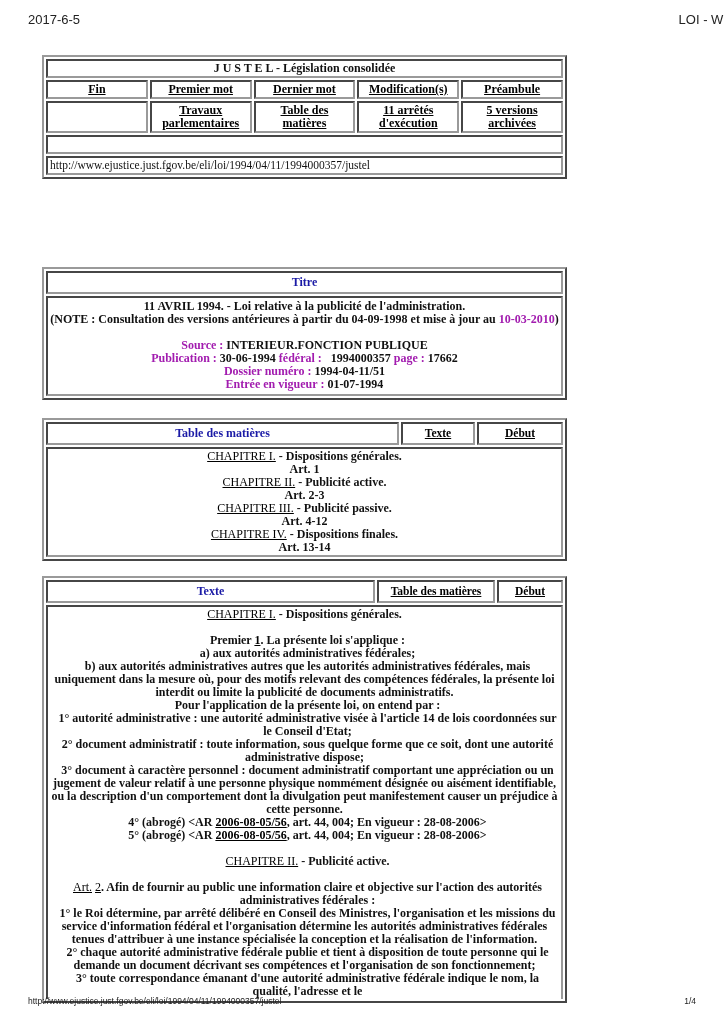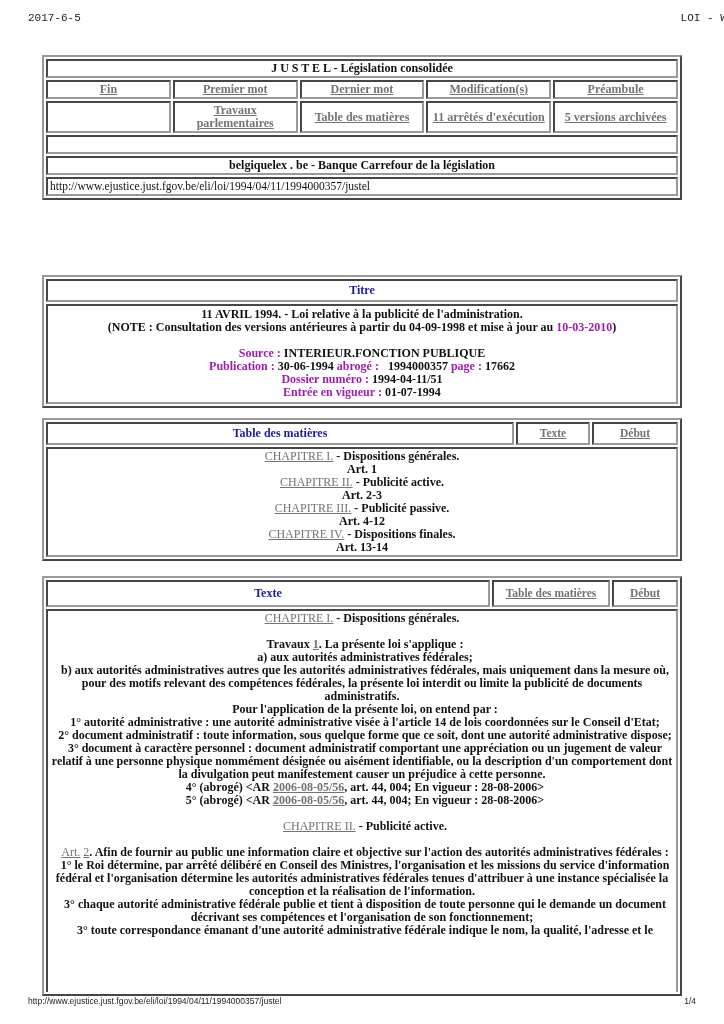--- a/index.html
+++ b/index.html
@@ -1,32 +1,32 @@
 <!DOCTYPE html>
 <html><head>
 <meta charset="utf-8">
 <style>
   html, body { margin: 0; padding: 0; background: #ffffff; }
   body { width: 724px; height: 1024px; position: relative; overflow: hidden;
          font-family: "Liberation Serif", serif; color: #111; }
   .print-hdr { position: absolute; top: 12px; left: 0; width: 724px; height: 14px;
-               font-family: Liberation Mono, monospace; font-size: 11px; color: #222; }
+               font-family: Liberation Sans, sans-serif; font-size: 13px; color: #222; }
   .print-hdr .date { position: absolute; left: 28px; }
   .print-hdr .title { position: absolute; left: 16px; width: 724px; text-align: right; }
   .print-ftr { position: absolute; top: 996px; left: 0; width: 724px;
                font-family: "Liberation Sans", sans-serif; font-size: 8.5px; color: #222; }
   .print-ftr .url { position: absolute; left: 28px; }
   .print-ftr .page { position: absolute; right: 28px; margin-left: 36px; }
 
-  table.box { position: absolute; left: 42px; width: 640px; border-collapse: separate;
+  table.box { position: absolute; left: 42px; width: 525px; border-collapse: separate;
               border-spacing: 2px; border: 2px outset #9a9a9a; background: #fff; }
   table.box td { border: 2px inset #9a9a9a; font-size: 12px; font-weight: bold;
                  padding: 1px 2px; line-height: 13px; }
   .c { text-align: center; }
-  a, .lnk { color: #737373; text-decoration: underline; cursor: pointer; }
+  a, .lnk { color: #000000; text-decoration: underline; cursor: pointer; }
   .red { color: #a21caf; }
   .redlnk { color: #cc1a1a; text-decoration: underline; cursor: pointer; }
   .sec-title { font-size: 19px; color: #1a1aa6; font-weight: bold; text-align: center; padding: 3px 0 !important; }
   .url-cell { font-weight: normal !important; font-size: 11.5px !important; }
   .content { font-size: 11.5px; line-height: 13.2px; font-weight: bold; vertical-align: top; }
   .content p { margin: 0; text-align: center; }
   .indent { padding-left: 6px; }
   .gap { height: 13px; }
 </style>
 </head>
@@ -60,40 +60,37 @@
     <td></td>
     <td class="c"><span class="lnk">Travaux parlementaires</span></td>
     <td class="c"><span class="lnk">Table des matières</span></td>
     <td class="c"><span class="lnk">11 arrêtés d'exécution</span></td>
     <td class="c"><span class="lnk">5 versions archivées</span></td>
   </tr>
   <tr>
         <td colspan="5" style="height:13px;"></td>
       </tr>
   <tr>
-        <td colspan="5" class="c">belgiquelex . be   -   Banque Carrefour de la législation</td>
-      </tr>
-  <tr>
         <td colspan="5" class="url-cell">http://www.ejustice.just.fgov.be/eli/loi/1994/04/11/1994000357/justel</td>
       </tr>
 </tbody>
   </table>
 
-<table class="box" style="top:275px;font-family:Liberation Serif, serif;">
+<table class="box" style="top:267px;font-family:Liberation Serif, serif;">
   <tbody>
       <tr>
         <td class="sec-title">Titre</td>
       </tr>
   <tr>
         <td class="content" style="padding:2px 2px 3px 2px;">
     <p>11 AVRIL 1994. - Loi relative à la publicité de l'administration.</p>
     <p><span>(NOTE : Consultation des versions antérieures à partir du 04-09-1998 et mise à jour au </span><span class="red">10-03-2010</span><span>)</span></p>
     <div class="gap"></div>
     <p><span class="red">Source : </span><span>INTERIEUR.FONCTION PUBLIQUE</span></p>
-    <p><span class="red">Publication : </span><span>30-06-1994 </span><span class="red">abrogé : </span><span style="white-space:pre">  1994000357 </span><span class="red">page : </span><span>17662</span></p>
+    <p><span class="red">Publication : </span><span>30-06-1994 </span><span class="red">fédéral : </span><span style="white-space:pre">  1994000357 </span><span class="red">page : </span><span>17662</span></p>
     <p><span class="red">Dossier numéro : </span><span>1994-04-11/51</span></p>
     <p><span class="red">Entrée en vigueur : </span><span>01-07-1994</span></p>
   </td>
       </tr>
 </tbody>
   </table>
 
 <table class="box" style="top:418px;">
   <colgroup>
       <col>
@@ -130,35 +127,35 @@
   <tbody>
       <tr>
     <td class="sec-title">Texte</td>
     <td class="c"><span class="lnk" style="font-size:11.5px">Table des matières</span></td>
     <td class="c"><span class="lnk" style="font-size:11.5px">Début</span></td>
   </tr>
   <tr>
         <td colspan="3" class="content" style="border-bottom:none;">
     <p><span class="lnk" style="font-weight:normal">CHAPITRE I.</span><span> - Dispositions générales.</span></p>
     <div class="gap"></div>
-    <p class="indent"><span>Travaux </span><span class="lnk">1</span><span>. La présente loi s'applique :</span></p>
+    <p class="indent"><span>Premier </span><span class="lnk">1</span><span>. La présente loi s'applique :</span></p>
     <p class="indent">a) aux autorités administratives fédérales;</p>
     <p style="text-indent:6px">b) aux autorités administratives autres que les autorités administratives fédérales, mais uniquement dans la mesure où, pour des motifs relevant des compétences fédérales, la présente loi interdit ou limite la publicité de documents administratifs.</p>
     <p class="indent">Pour l'application de la présente loi, on entend par :</p>
     <p class="indent">1° autorité administrative : une autorité administrative visée à l'article 14 de lois coordonnées sur le Conseil d'Etat;</p>
     <p style="text-indent:6px">2° document administratif : toute information, sous quelque forme que ce soit, dont une autorité administrative dispose;</p>
     <p style="text-indent:6px">3° document à caractère personnel : document administratif comportant une appréciation ou un jugement de valeur relatif à une personne physique nommément désignée ou aisément identifiable, ou la description d'un comportement dont la divulgation peut manifestement causer un préjudice à cette personne.</p>
     <p class="indent"><span>4° (abrogé) &lt;AR </span><span class="lnk">2006-08-05/56</span><span>, art. 44, 004; En vigueur : 28-08-2006&gt;</span></p>
     <p class="indent"><span>5° (abrogé) &lt;AR </span><span class="lnk">2006-08-05/56</span><span>, art. 44, 004; En vigueur : 28-08-2006&gt;</span></p>
     <div class="gap"></div>
     <p class="indent"><span class="lnk" style="font-weight:normal">CHAPITRE II.</span><span> - Publicité active.</span></p>
     <div class="gap"></div>
     <p class="indent"><span class="lnk" style="font-weight:normal">Art.</span> <span class="lnk" style="font-weight:normal">2</span><span>. Afin de fournir au public une information claire et objective sur l'action des autorités administratives fédérales :</span></p>
     <p style="text-indent:6px">1° le Roi détermine, par arrêté délibéré en Conseil des Ministres, l'organisation et les missions du service d'information fédéral et l'organisation détermine les autorités administratives fédérales tenues d'attribuer à une instance spécialisée la conception et la réalisation de l'information.</p>
-    <p style="text-indent:6px">3° chaque autorité administrative fédérale publie et tient à disposition de toute personne qui le demande un document décrivant ses compétences et l'organisation de son fonctionnement;</p>
+    <p style="text-indent:6px">2° chaque autorité administrative fédérale publie et tient à disposition de toute personne qui le demande un document décrivant ses compétences et l'organisation de son fonctionnement;</p>
     <p class="indent">3° toute correspondance émanant d'une autorité administrative fédérale indique le nom, la qualité, l'adresse et le</p>
   </td>
       </tr>
 </tbody>
   </table>
 
 <div class="print-ftr">
   <span class="url">http://www.ejustice.just.fgov.be/eli/loi/1994/04/11/1994000357/justel</span>
   <span class="page">1/4</span>
 </div>

